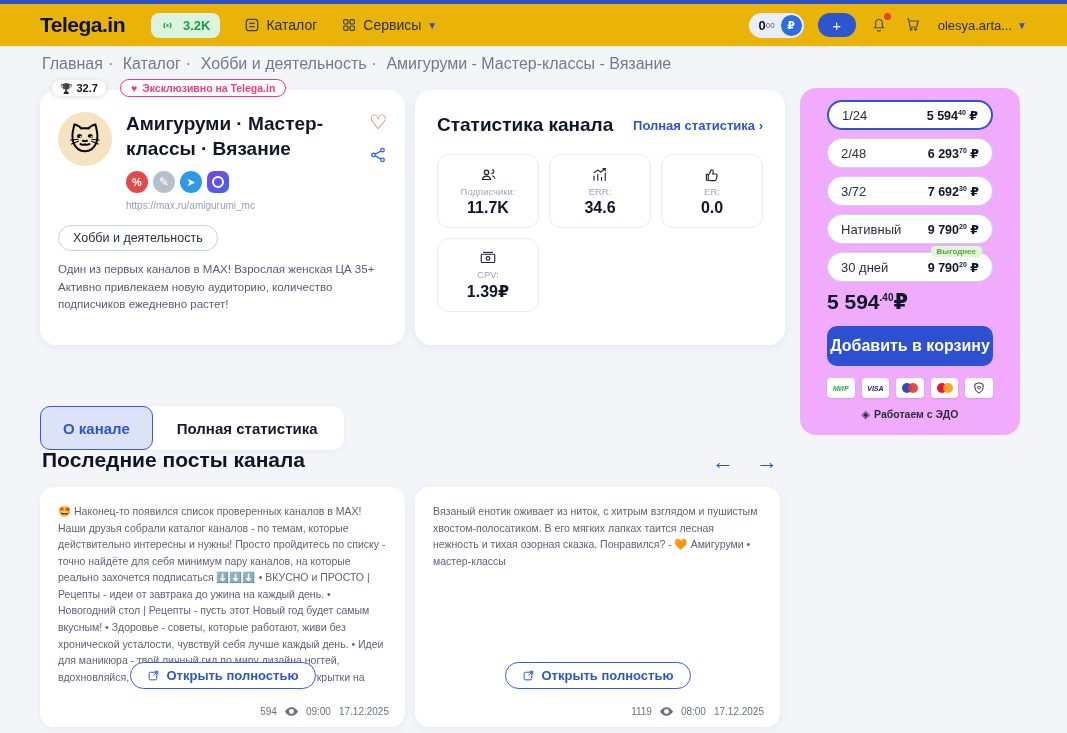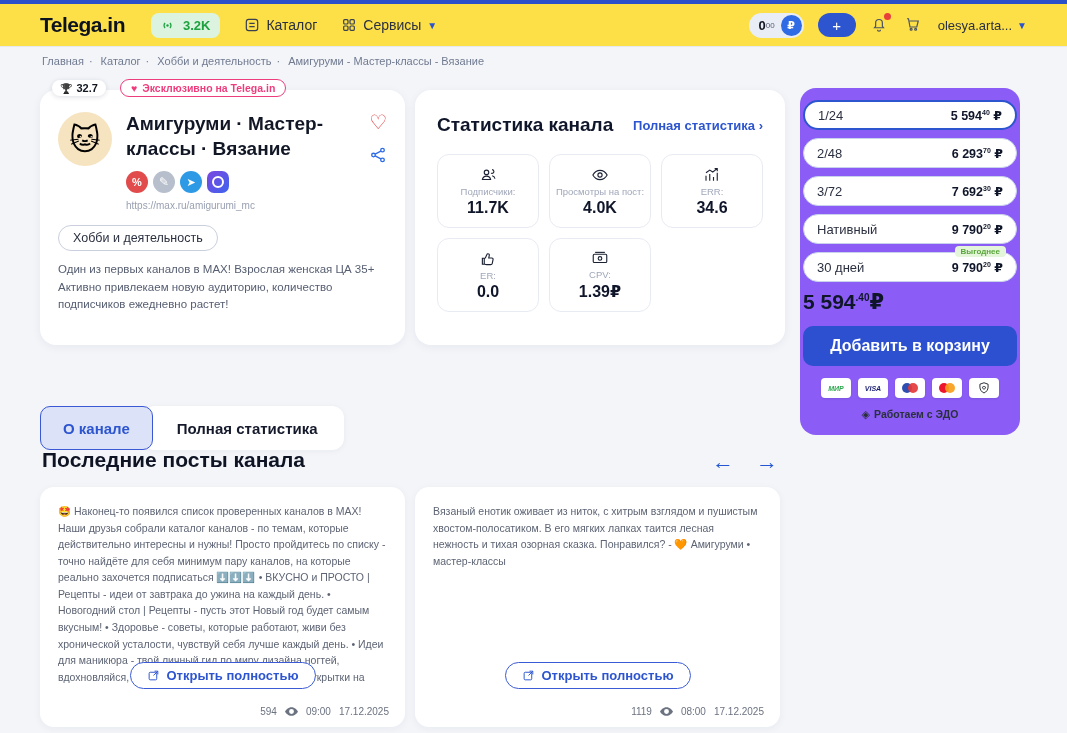--- a/index.html
+++ b/index.html
@@ -1,42 +1,42 @@
 <!DOCTYPE html>
 <html><head>
 <meta charset="utf-8">
 <style>
   * { margin:0; padding:0; box-sizing:border-box; }
   body { font-family:"Liberation Sans","DejaVu Sans",sans-serif; background:#eef0f6; }
   .page { position:relative; width:1067px; height:733px; background:#f3f5f9; overflow:hidden; }
 
   
   .topstrip { position:absolute; top:0; left:0; right:0; height:4px; background:#2b50c7; }
-  .header { position:absolute; top:4px; left:0; right:0; height:43px; background:#fde047;
+  .header { position:absolute; top:4px; left:0; right:0; height:43px; background:#eab308;
             border-bottom:1px solid #e6e9f0; display:flex; align-items:center; padding:0 40px; }
   .logo { font-size:21px; font-weight:800; color:#0d1220; letter-spacing:-0.5px; }
   .online-pill { margin-left:26px; display:flex; align-items:center; gap:9px; background:#dcf3e0;
                  color:#1ea13f; font-weight:700; font-size:13px; padding:5px 10px; border-radius:8px; }
   .nav-item { margin-left:24px; display:flex; align-items:center; gap:6px; font-size:14px; color:#2b3040; cursor:pointer; }
   .chev { color:#2d55cf; font-size:10px; }
   .hdr-right { margin-left:auto; display:flex; align-items:center; gap:14px; }
   .balance { display:flex; align-items:center; background:#e9edf6; border-radius:999px; padding:2px 2px 2px 10px; }
   .balance .amt { font-size:13px; font-weight:800; color:#10151f; }
   .balance sup { font-size:8px; color:#565e72; }
   .rub-circle { width:21px; height:21px; margin-left:6px; border-radius:50%; background:#2e6be5; color:#fff;
                 font-size:11px; font-weight:700; display:flex; align-items:center; justify-content:center; }
   .plus-pill { width:38px; height:24px; border-radius:999px; background:#2e55d0; color:#fff; font-size:15px;
                display:flex; align-items:center; justify-content:center; cursor:pointer; }
   .icon-btn { position:relative; width:20px; height:20px; cursor:pointer; color:#4a5264; }
   .icon-btn svg { width:18px; height:18px; stroke:#4a5264; fill:none; stroke-width:1.6; }
   .bell-dot { position:absolute; top:-2px; right:-1px; width:7px; height:7px; border-radius:50%; background:#e8403a; }
   .username { font-size:13px; color:#2b3040; cursor:pointer; display:flex; gap:5px; align-items:center; }
 
   
-  .breadcrumbs { position:absolute; top:55px; left:42px; font-size:11px; color:#707a90; }
+  .breadcrumbs { position:absolute; top:55px; left:42px; font-size:16px; color:#707a90; }
   .breadcrumbs span.sep { margin:0 5px; }
 
   
   .channel-card { position:absolute; left:40px; top:90px; width:365px; height:255px; background:#fff;
                   border-radius:16px; box-shadow:0 2px 10px rgba(20,30,60,.06); padding:22px 18px 18px; }
   .rating-badge { position:absolute; left:52px; top:80px; z-index:3; background:#fff; border-radius:8px;
                   box-shadow:0 1px 5px rgba(20,30,60,.15); padding:2px 8px; font-size:11px; font-weight:800;
                   color:#10151f; display:flex; align-items:center; gap:4px; }
   .rating-badge .trophy { filter:grayscale(1) brightness(.35); font-size:10px; }
   .exclusive-badge { position:absolute; left:120px; top:79px; z-index:3; background:#fff; border:1.5px solid #ee3d7d;
@@ -70,22 +70,22 @@
   .stats-title { font-size:19px; font-weight:800; color:#10162a; }
   .stats-link { font-size:13px; font-weight:600; color:#2d55cf; cursor:pointer; }
   .stats-grid { margin-top:18px; display:grid; grid-template-columns:repeat(3,1fr); gap:10px; }
   .stat-tile { border:1px solid #e8ebf2; border-radius:12px; height:74px; display:flex; flex-direction:column;
                align-items:center; justify-content:center; gap:2px; }
   .stat-tile svg { width:18px; height:18px; stroke:#1c2233; fill:none; stroke-width:1.5; }
   .stat-label { font-size:9.5px; color:#a0a7ba; }
   .stat-value { font-size:16px; font-weight:800; color:#10162a; }
 
   
-  .price-panel { position:absolute; left:800px; top:88px; width:220px; background:#8b5cf6; border-radius:16px;
-                 padding:12px 3px 14px; }
+  .price-panel { position:absolute; left:800px; top:88px; width:220px; background:#f0abfc; border-radius:16px;
+                 padding:12px 27px 14px; }
   .opt { position:relative; background:#fff; border:1px solid #c8d2ea; border-radius:999px; height:30px;
          display:flex; align-items:center; justify-content:space-between; padding:0 13px; margin-bottom:8px; cursor:pointer; }
   .opt.selected { border:2px solid #2d55cf; }
   .opt-label { font-size:13px; color:#2b3040; }
   .opt-price { font-size:12.5px; font-weight:800; color:#10162a; white-space:nowrap; }
   .opt-price sup { font-size:7px; }
   .best-badge { position:absolute; top:-7px; right:10px; background:#e4f6d9; color:#5aa53c; font-size:8px;
                 font-weight:700; padding:1px 6px; border-radius:4px; }
   .total-line { margin-top:8px; font-size:21px; font-weight:800; color:#10162a; }
   .total-line sup { font-size:10px; }
@@ -246,28 +246,20 @@
         <svg viewBox="0 0 24 24">
             <circle cx="10" cy="8.5" r="3"></circle>
             <path d="M4.5 18c.6-3 2.8-4.5 5.5-4.5s4.9 1.5 5.5 4.5z"></path>
             <path d="M16 9.5a2.5 2.5 0 1 0 1.5-4.6M17.5 13c2 .4 3.3 1.7 3.8 4"></path>
           </svg>
         <div class="stat-label">Подписчики:</div>
         <div class="stat-value">11.7K</div>
       </div>
       <div class="stat-tile">
         <svg viewBox="0 0 24 24">
-            <path d="M2.5 12S6 5.8 12 5.8 21.5 12 21.5 12 18 18.2 12 18.2 2.5 12 2.5 12z"></path>
-            <circle cx="12" cy="12" r="2.8"></circle>
-          </svg>
-        <div class="stat-label">Просмотры на пост:</div>
-        <div class="stat-value">4.0K</div>
-      </div>
-      <div class="stat-tile">
-        <svg viewBox="0 0 24 24">
             <path d="M4 19.5V13M9 19.5v-9M14 19.5v-5M19 19.5V9"></path>
             <path d="M4 9l5-3.5 4 2.5 6-4.5M15.5 3.5H19V7"></path>
           </svg>
         <div class="stat-label">ERR:</div>
         <div class="stat-value">34.6</div>
       </div>
       <div class="stat-tile">
         <svg viewBox="0 0 24 24">
             <path d="M7 11v8H4.5v-8zM7 18.5c1 .7 2 1 3.5 1h5c1.2 0 2-.7 2.2-1.8l1-5c.2-1.1-.5-2-1.6-2H13l.7-3.6c.2-1-.4-1.9-1.4-2.1-.8-.2-1.5.2-1.8 1L8.5 10.5 7 11.5"></path>
           </svg>

